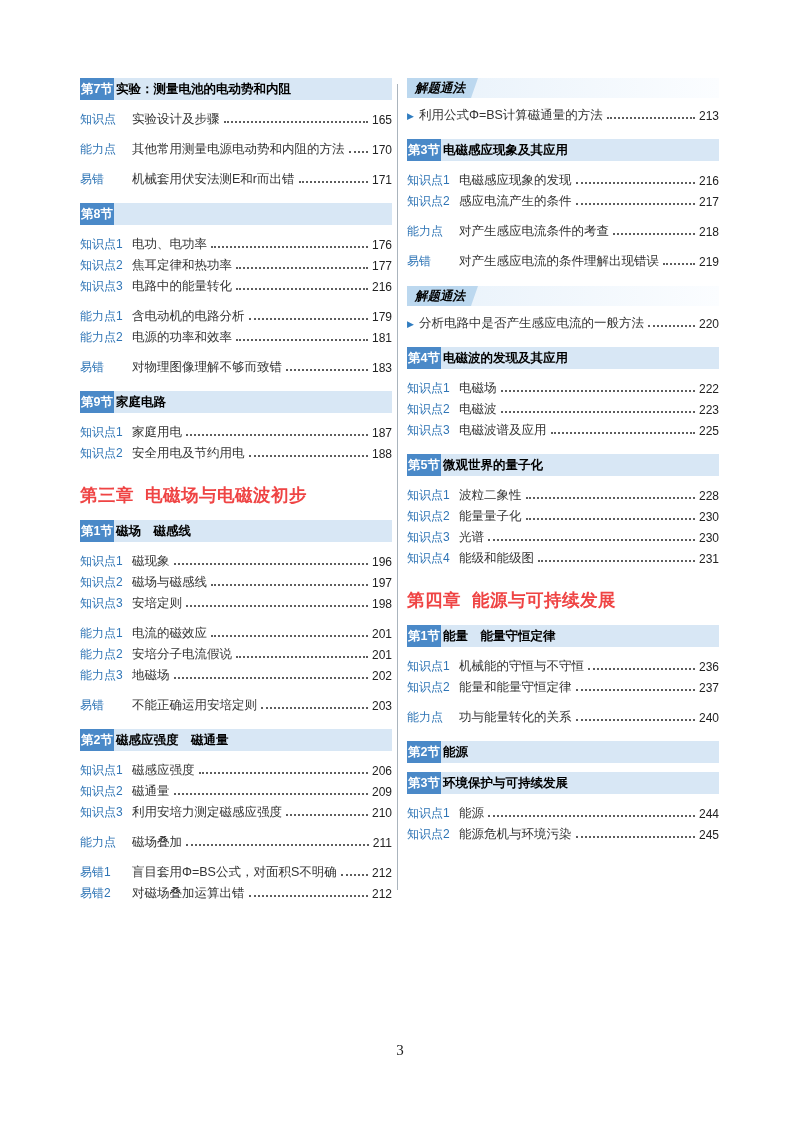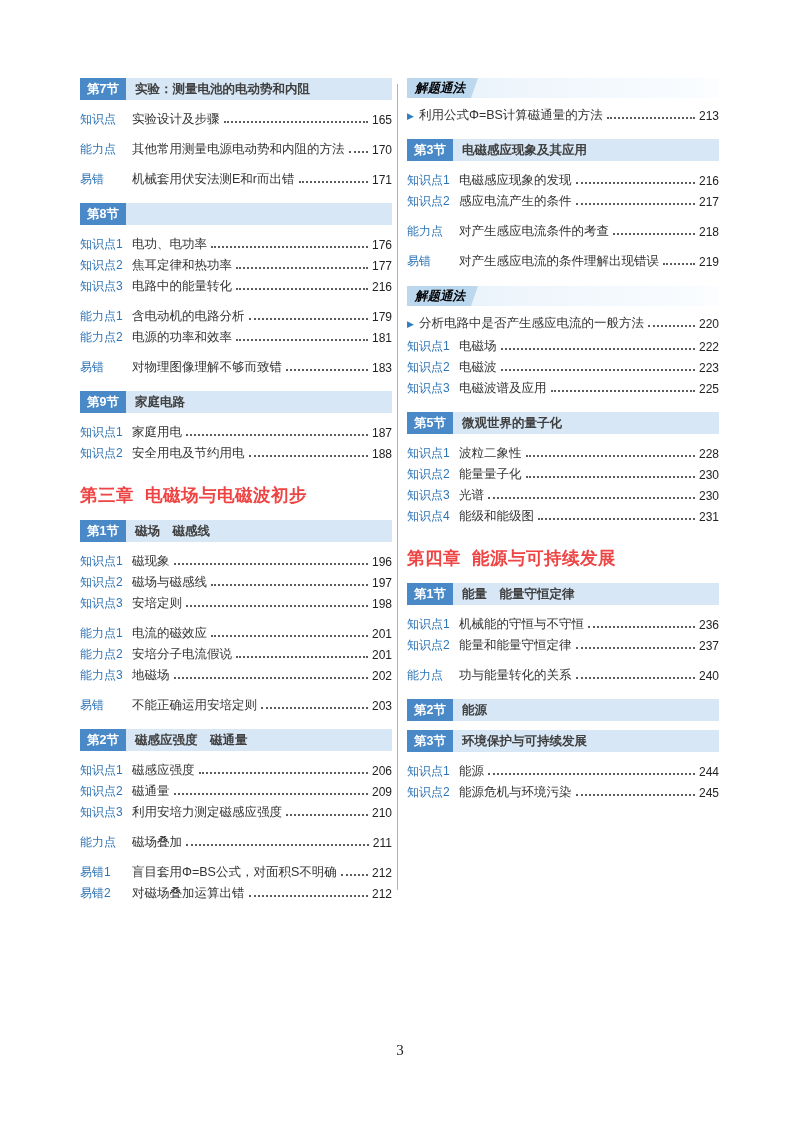--- a/index.html
+++ b/index.html
@@ -17,22 +17,22 @@
   }
 
   
   .section-bar {
     display:flex; align-items:stretch; background:#d8e7f5;
     margin:13px 0 9px 0; height:22px; line-height:22px;
     font-size:12.5px; font-weight:bold; overflow:hidden;
   }
   .section-bar:first-child { margin-top:0; }
   .section-bar + .section-bar { margin-top:6px; }
-  .sec-num { background:#4a89c8; color:#ffffff; padding:0 7px; flex-shrink:0; }
-  .sec-title { color:#404040; padding:0 9px; white-space:nowrap; }
+  .sec-num { background:#4a89c8; color:#ffffff; padding:0 1px; flex-shrink:0; }
+  .sec-title { color:#000000; padding:0 2px; white-space:nowrap; }
 
   
   .chapter {
     margin:19px 0 4px 0; font-size:17.5px; font-weight:bold; color:#ef4444;
     letter-spacing:0.5px; white-space:nowrap;
   }
   .ch-num { margin-right:11px; }
 
   
   .entry {
@@ -284,20 +284,24 @@
       </div>
       <div class="badge-row">
         <span class="badge">解题通法</span>
       </div>
       <div class="entry arrow-entry">
         <span class="tri">▶</span>
         <span class="title">分析电路中是否产生感应电流的一般方法</span>
         <span class="leader"></span>
         <span class="pagenum">220</span>
       </div>
+      <div class="section-bar">
+        <span class="sec-num">第4节</span>
+        <span class="sec-title">电磁波的发现及其应用</span>
+      </div>
       <div class="entry">
         <span class="label">知识点1</span>
         <span class="title">电磁场</span>
         <span class="leader"></span>
         <span class="pagenum">222</span>
       </div>
       <div class="entry">
         <span class="label">知识点2</span>
         <span class="title">电磁波</span>
         <span class="leader"></span>

